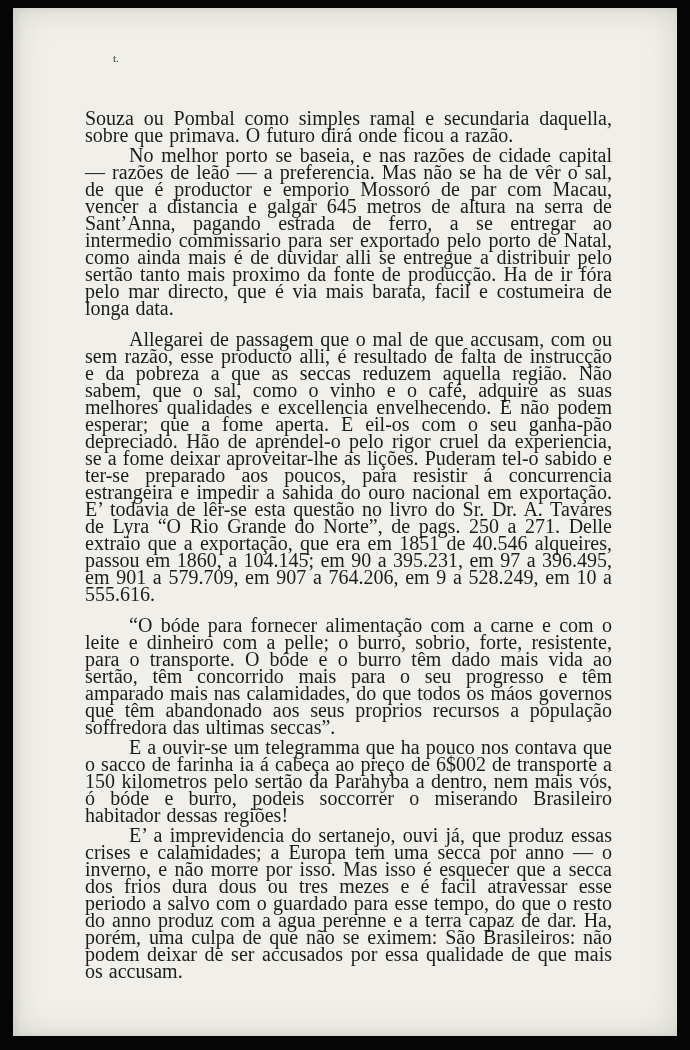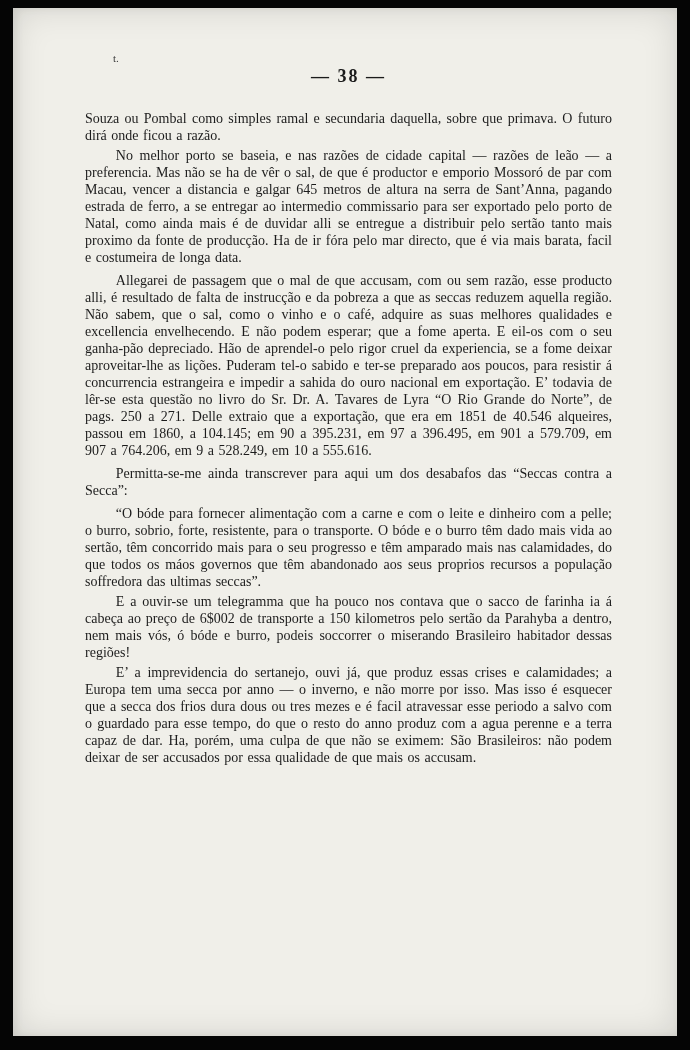--- a/index.html
+++ b/index.html
@@ -46,50 +46,48 @@
     font-weight: bold;
     letter-spacing: 2px;
     color: #1b1b1b;
   }
   .text-block {
     position: absolute;
     left: 72px;
     top: 102px;
     width: 527px;
     color: #1c1c1c;
-    font-size: 14px;
+    font-size: 20px;
     line-height: 17px;
     text-align: justify;
   }
   .text-block p {
     margin: 0 0 3px 0;
     text-indent: 2.2em;
     word-spacing: 1px;
   }
   .text-block p.no-indent {
     text-indent: 0;
   }
   .text-block p.gap-before {
-    margin-top: 6px;
+    margin-top: 14px;
   }
 </style>
 </head>
 <body>
 
 <div class="scan-frame"></div>
 
 <div class="page">
 
   <span class="stray-mark">t.</span>
 
-  <div class="page-number">— 38 —</div>
 
   <div class="text-block">
     <p class="no-indent">Souza ou Pombal como simples ramal e secundaria daquella, sobre que primava. O futuro dirá onde ficou a razão.</p>
     <p>No melhor porto se baseia, e nas razões de cidade capital — razões de leão — a preferencia. Mas não se ha de vêr o sal, de que é productor e emporio Mossoró de par com Macau, vencer a distancia e galgar 645 metros de altura na serra de Sant’Anna, pagando estrada de ferro, a se entregar ao intermedio commissario para ser exportado pelo porto de Natal, como ainda mais é de duvidar alli se entregue a distribuir pelo sertão tanto mais proximo da fonte de producção. Ha de ir fóra pelo mar directo, que é via mais barata, facil e costumeira de longa data.</p>
     <p class="gap-before">Allegarei de passagem que o mal de que accusam, com ou sem razão, esse producto alli, é resultado de falta de instrucção e da pobreza a que as seccas reduzem aquella região. Não sabem, que o sal, como o vinho e o café, adquire as suas melhores qualidades e excellencia envelhecendo. E não podem esperar; que a fome aperta. E eil-os com o seu ganha-pão depreciado. Hão de aprendel-o pelo rigor cruel da experiencia, se a fome deixar aproveitar-lhe as lições. Puderam tel-o sabido e ter-se preparado aos poucos, para resistir á concurrencia estrangeira e impedir a sahida do ouro nacional em exportação. E’ todavia de lêr-se esta questão no livro do Sr. Dr. A. Tavares de Lyra “O Rio Grande do Norte”, de pags. 250 a 271. Delle extraio que a exportação, que era em 1851 de 40.546 alqueires, passou em 1860, a 104.145; em 90 a 395.231, em 97 a 396.495, em 901 a 579.709, em 907 a 764.206, em 9 a 528.249, em 10 a 555.616.</p>
-    <p class="gap-before">Permitta-se-me ainda transcrever para aqui um dos desabafos das “Seccas contra a Secca”:</p>
     <p class="gap-before">“O bóde para fornecer alimentação com a carne e com o leite e dinheiro com a pelle; o burro, sobrio, forte, resistente, para o transporte. O bóde e o burro têm dado mais vida ao sertão, têm concorrido mais para o seu progresso e têm amparado mais nas calamidades, do que todos os máos governos que têm abandonado aos seus proprios recursos a população soffredora das ultimas seccas”.</p>
     <p>E a ouvir-se um telegramma que ha pouco nos contava que o sacco de farinha ia á cabeça ao preço de 6$002 de transporte a 150 kilometros pelo sertão da Parahyba a dentro, nem mais vós, ó bóde e burro, podeis soccorrer o miserando Brasileiro habitador dessas regiões!</p>
     <p>E’ a imprevidencia do sertanejo, ouvi já, que produz essas crises e calamidades; a Europa tem uma secca por anno — o inverno, e não morre por isso. Mas isso é esquecer que a secca dos frios dura dous ou tres mezes e é facil atravessar esse periodo a salvo com o guardado para esse tempo, do que o resto do anno produz com a agua perenne e a terra capaz de dar. Ha, porém, uma culpa de que não se eximem: São Brasileiros: não podem deixar de ser accusados por essa qualidade de que mais os accusam.</p>
   </div>
 
 </div>
 
 </body></html>

